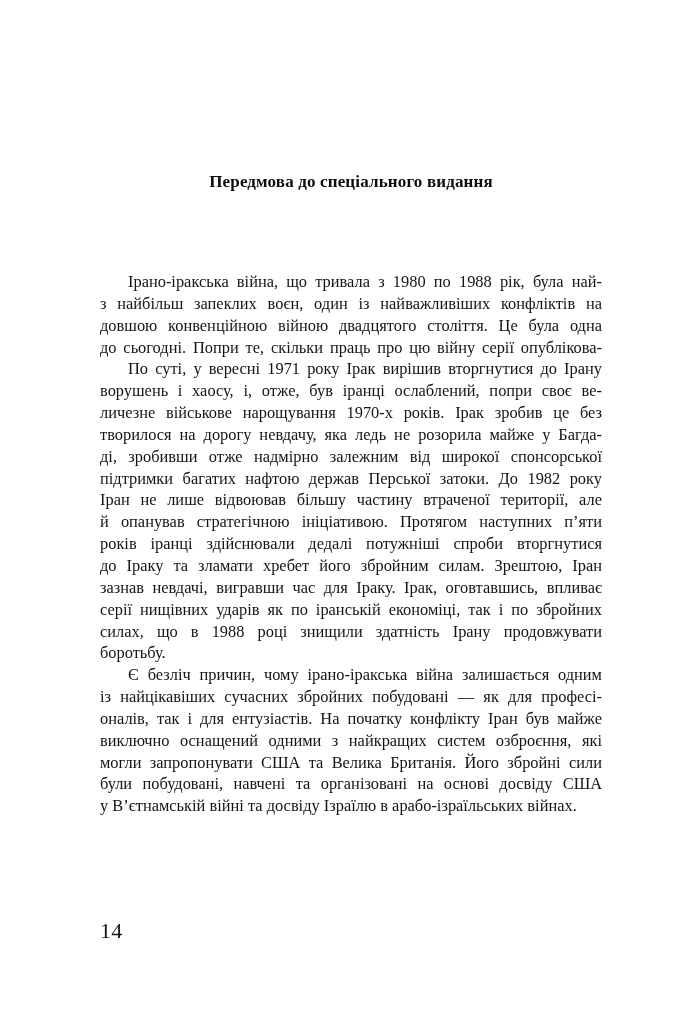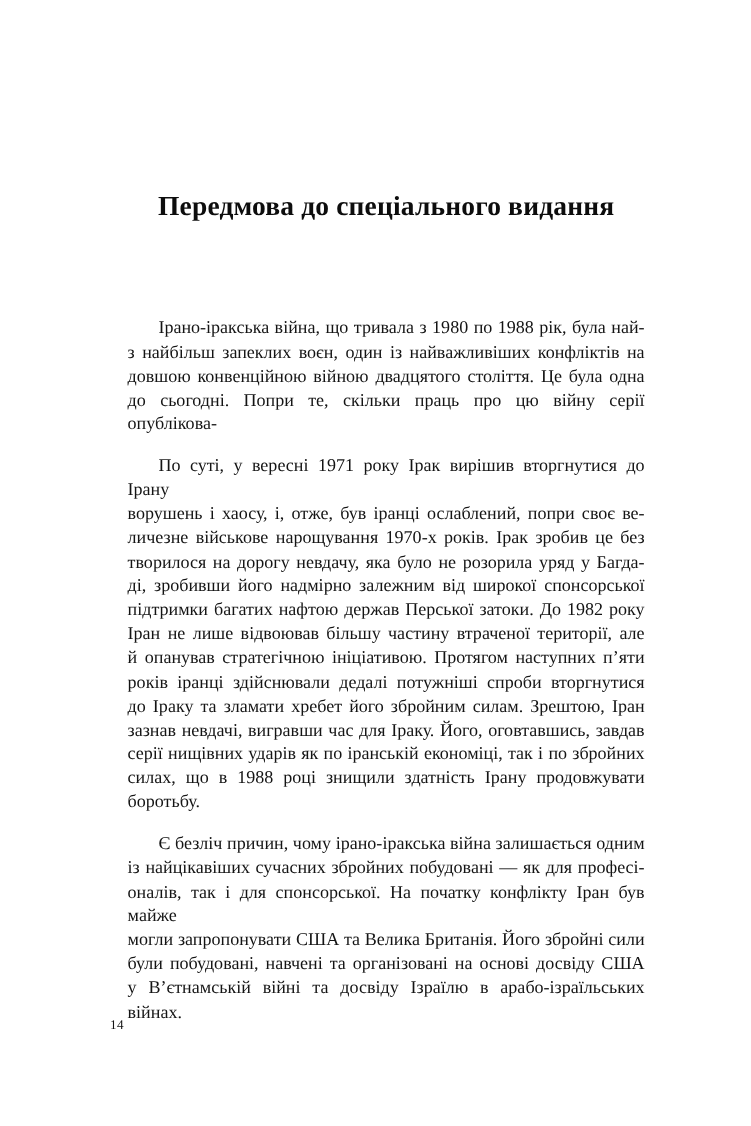--- a/index.html
+++ b/index.html
@@ -31,21 +31,21 @@
     width: 502px;
   }
 
   .chapter-title {
     position: absolute;
     left: 0;
     top: 158px;
     width: 502px;
     text-align: center;
     font-weight: bold;
-    font-size: 25px;
+    font-size: 17px;
     line-height: 26px;
     letter-spacing: 0.15px;
     color: #0d0d0d;
   }
 
   .body-text {
     position: absolute;
     left: 0;
     top: 271px;
     width: 502px;
@@ -54,41 +54,41 @@
     text-align: justify;
     text-justify: inter-word;
     hyphens: manual;
     color: #141414;
   }
 
   .page-number {
     position: absolute;
     left: 100px;
     top: 921px;
-    font-size: 12px;
+    font-size: 22px;
     line-height: 20px;
     color: #141414;
     letter-spacing: 0.3px;
   }
 
   
   .ln {
     display: block;
     text-align: justify;
     text-align-last: justify;
     white-space: pre-wrap;
   }
   .ln.last {
     text-align-last: left;
   }
   .ln.indent {
     text-indent: 28px;
   }
   .para {
-    margin: 16px;
+    margin: 0;
   }
 </style>
 </head>
 <body>
 
 <div class="page">
 
   <div class="content-block">
 
     <h1 class="chapter-title">Передмова до спеціального видання</h1>
@@ -97,35 +97,36 @@
         <div class="para">
           <span class="ln indent">Ірано-іракська війна, що тривала з 1980 по 1988 рік, була най-</span>
           <span class="ln">з найбільш запеклих воєн, один із найважливіших конфліктів на</span>
           <span class="ln">довшою конвенційною війною двадцятого століття. Це була одна</span>
           <span class="ln">до сьогодні. Попри те, скільки праць про цю війну серії опублікова-</span>
         </div>
         <div class="para">
           <span class="ln indent">По суті, у вересні 1971 року Ірак вирішив вторгнутися до Ірану</span>
           <span class="ln">ворушень і хаосу, і, отже, був іранці ослаблений, попри своє ве-</span>
           <span class="ln">личезне військове нарощування 1970-х років. Ірак зробив це без</span>
-          <span class="ln">творилося на дорогу невдачу, яка було не розорила уряд у Багда-</span>
-          <span class="ln">ді, зробивши його надмірно залежним від широкої спонсорської</span>
+          <span class="ln">творилося на дорогу невдачу, яка ледь не розорила майже у Багда-</span>
+          <span class="ln">ді, зробивши отже надмірно залежним від широкої спонсорської</span>
           <span class="ln">підтримки багатих нафтою держав Перської затоки. До 1982 року</span>
           <span class="ln">Іран не лише відвоював більшу частину втраченої території, але</span>
           <span class="ln">й опанував стратегічною ініціативою. Протягом наступних п’яти</span>
           <span class="ln">років іранці здійснювали дедалі потужніші спроби вторгнутися</span>
           <span class="ln">до Іраку та зламати хребет його збройним силам. Зрештою, Іран</span>
-          <span class="ln">зазнав невдачі, вигравши час для Іраку. Його, оговтавшись, завдав</span>
+          <span class="ln">зазнав невдачі, вигравши час для Іраку. Ірак, оговтавшись, впливає</span>
           <span class="ln">серії нищівних ударів як по іранській економіці, так і по збройних силах, що в 1988 році знищили здатність Ірану продовжувати</span>
           <span class="ln last">боротьбу.</span>
         </div>
         <div class="para">
           <span class="ln indent">Є безліч причин, чому ірано-іракська війна залишається одним</span>
           <span class="ln">із найцікавіших сучасних збройних побудовані — як для професі-</span>
-          <span class="ln">оналів, так і для спонсорської. На початку конфлікту Іран був майже</span>
+          <span class="ln">оналів, так і для ентузіастів. На початку конфлікту Іран був майже</span>
+          <span class="ln">виключно оснащений одними з найкращих систем озброєння, які</span>
           <span class="ln">могли запропонувати США та Велика Британія. Його збройні сили</span>
           <span class="ln">були побудовані, навчені та організовані на основі досвіду США</span>
           <span class="ln last">у В’єтнамській війні та досвіду Ізраїлю в арабо-ізраїльських війнах.</span>
         </div>
       </div>
 
   </div>
 
   <div class="page-number">14</div>
 

